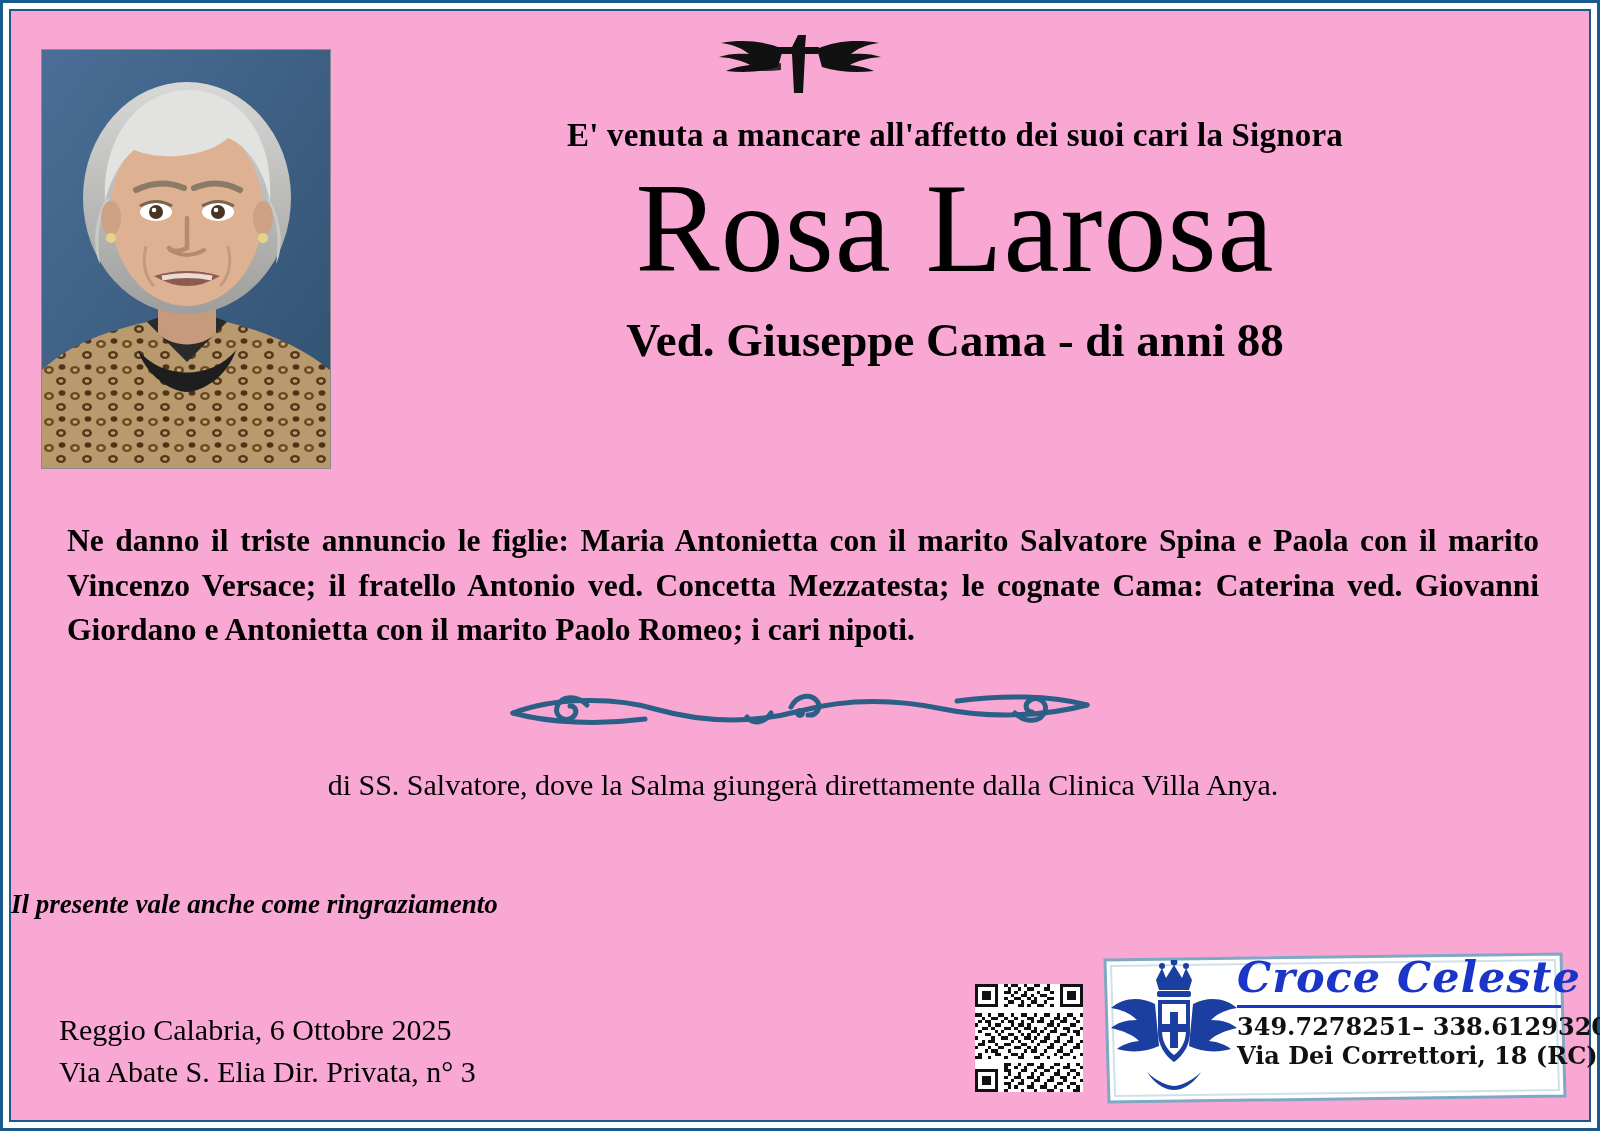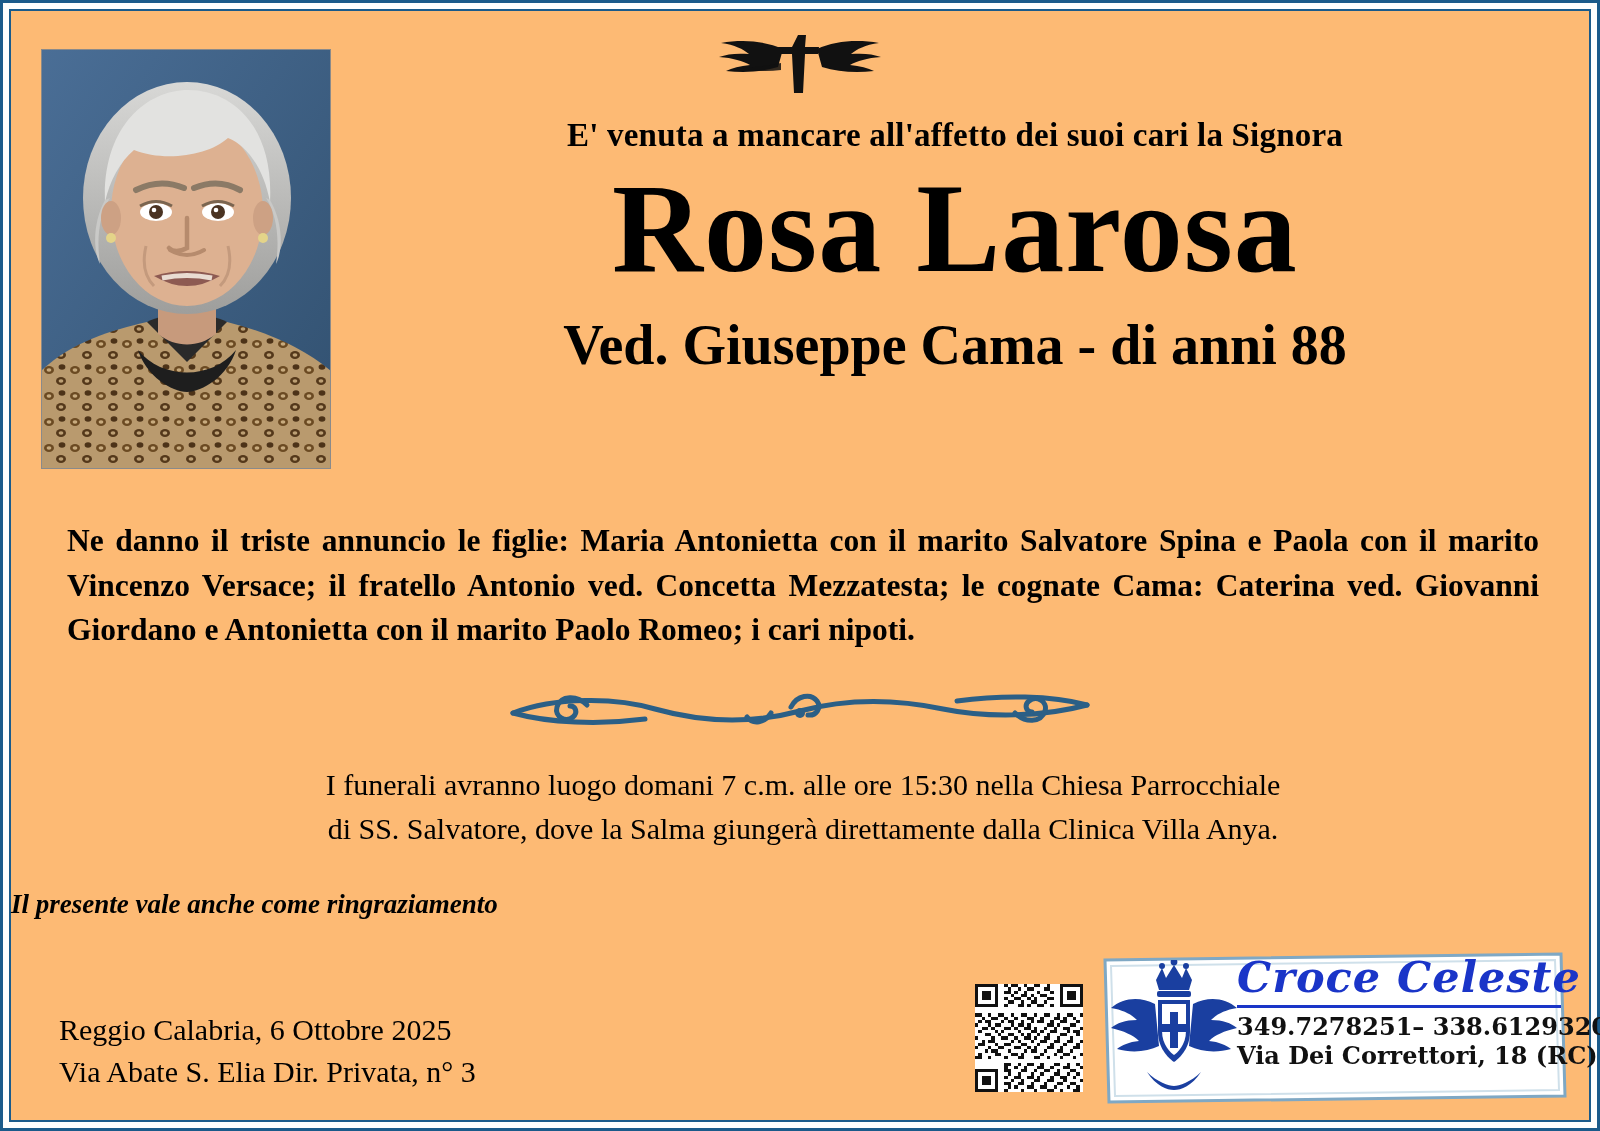--- a/index.html
+++ b/index.html
@@ -19,21 +19,21 @@
     left: 0; top: 0;
     width: 1600px; height: 1131px;
     background: #fdfdfd;
     border: 3px solid #1a5a8a;
     padding: 6px;
   }
   .poster-inner {
     width: 100%; height: 100%;
     border: 2px solid #1a5a8a;
     position: relative;
-    background: #fdba74;
+    background: #f9a8d4;
     padding: 10px 22px 10px 22px;
   }
 
   
   .cross-emblem {
     position: absolute;
     left: 50%;
     top: 22px;
     transform: translateX(-50%);
     width: 210px;
@@ -61,30 +61,30 @@
     text-align: center;
   }
   .line-intro {
     font-size: 33px;
     font-weight: bold;
     letter-spacing: 0.2px;
     line-height: 1.1;
   }
   .deceased-name {
     font-size: 126px;
-    font-weight: bold;
+    font-weight: normal;
     line-height: 1.05;
     margin-top: 10px;
     margin-bottom: 19px;
     letter-spacing: 1px;
     white-space: nowrap;
   }
   .deceased-name .gap { display:inline-block; width: 34px; }
   .subtitle {
-    font-size: 56px;
+    font-size: 47px;
     font-weight: bold;
     margin-top: 6px;
     line-height: 1.1;
   }
 
   
   .announce {
     position: absolute;
     left: 40px;
     right: 34px;
@@ -303,21 +303,20 @@
           <path d="M92 22 c-10 -10 -26 -10 -30 2 -3 10 9 16 16 10 5 -4 3 -11 -3 -11"></path>
           <path d="M520 30 c10 10 26 10 30 -2 3 -10 -9 -16 -16 -10 -5 4 -3 11 3 11"></path>
           <path d="M296 24 c6 -12 20 -14 26 -6 5 7 -1 15 -9 14"></path>
           <path d="M276 30 c-6 10 -18 12 -24 4"></path>
         </g>
         <circle cx="305" cy="30" r="5" fill="#2b5f86"></circle>
       </svg>
     </div>
 
     <div class="funeral">
-      <p>I funerali avranno luogo  domani 7 c.m. alle ore 15:30 nella Chiesa Parrocchiale</p>
       <p>di SS. Salvatore,  dove la Salma giungerà direttamente dalla Clinica Villa Anya.</p>
     </div>
 
     <div class="thanks">Il presente vale anche come ringraziamento</div>
 
     <div class="footer-address">
       <p>Reggio Calabria, 6 Ottobre 2025</p>
       <p>Via Abate S. Elia Dir. Privata, n° 3</p>
     </div>
 

